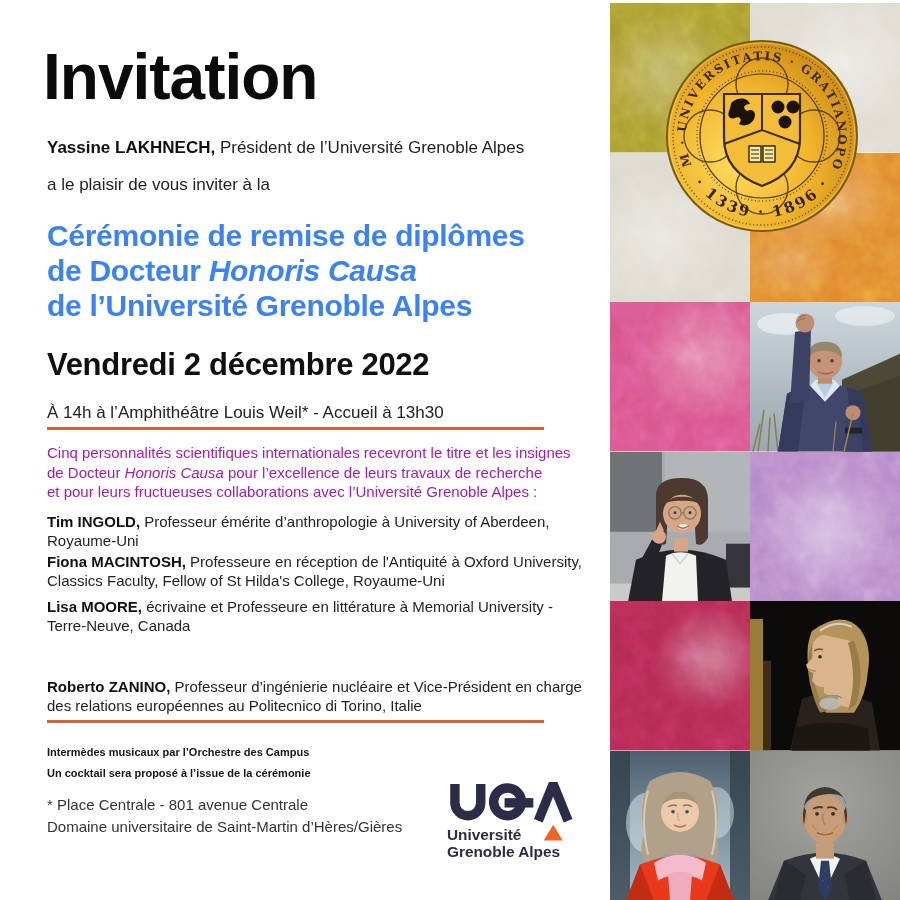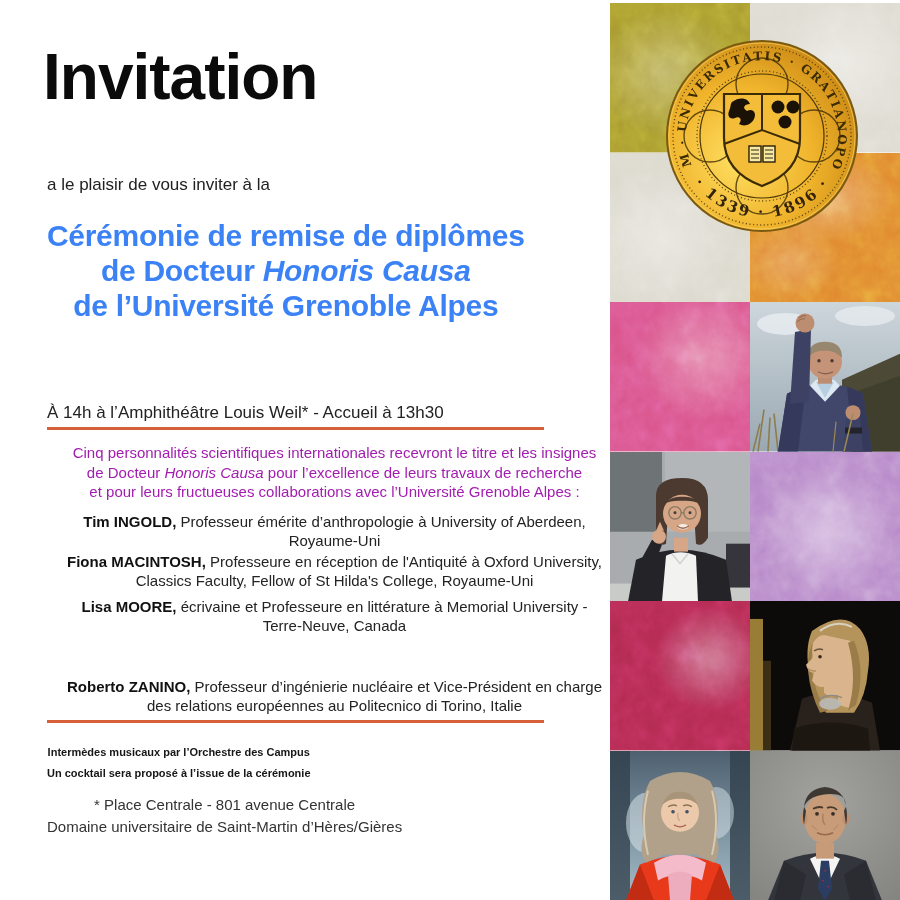--- a/index.html
+++ b/index.html
@@ -1,18 +1,18 @@
 <!DOCTYPE html>
 <html><head>
 <meta charset="utf-8">
 <style>
   html,body{margin:0;padding:0;width:900px;height:900px;background:#ffffff;
     font-family:"Liberation Sans",sans-serif;color:#1c1c1c;overflow:hidden;}
   .canvas{position:absolute;inset:0;width:900px;height:900px;background:#fff;}
-  .abs{position:absolute;left:47px;margin:0;text-align:center;}
+  .abs{position:absolute;left:47px;margin:0;}
   
   .title{top:40px;left:43px;font-size:64px;font-weight:700;letter-spacing:-1px;color:#0b0b0b;}
   .intro1{top:138px;font-size:17px;color:#222;}
   .intro1 b{font-weight:700;color:#111;}
   .intro2{top:175px;font-size:17px;color:#222;}
   .event-title{top:218px;font-size:30px;line-height:35px;font-weight:700;
     color:#3b82f6;letter-spacing:-0.3px;}
   .event-date{top:347px;font-size:31px;font-weight:700;color:#101010;letter-spacing:-0.3px;}
   .event-details{top:391px;font-size:17px;color:#222;margin-top:12px;}
   .rule{position:absolute;left:47px;width:497px;height:3px;background:#d5603a;border:0;margin:0;}
@@ -72,25 +72,27 @@
     <stop offset="0%" stop-color="#a2a29e"></stop>
         <stop offset="100%" stop-color="#848480"></stop>
   </radialGradient>
 </defs>
 </svg>
 
 <div class="canvas">
 
   <h1 class="abs title">Invitation</h1>
 
+  <p class="abs intro1"><b>Yassine LAKHNECH,</b><span> Président de l’Université Grenoble Alpes</span></p>
 
   <p class="abs intro2">a le plaisir de vous inviter à la</p>
 
   <h2 class="abs event-title"><span>Cérémonie de remise de diplômes</span><br><span>de Docteur </span><i>Honoris Causa</i><br><span>de l’Université Grenoble Alpes</span></h2>
 
+  <h3 class="abs event-date">Vendredi 2 décembre 2022</h3>
   <p class="abs event-details">À 14h à l’Amphithéâtre Louis Weil* - Accueil à 13h30</p>
 
   <hr class="rule rule1">
 
   <p class="abs bodytext"><span>Cinq personnalités scientifiques internationales recevront le titre et les insignes
 de Docteur </span><i>Honoris Causa</i><span> pour l’excellence de leurs travaux de recherche
 et pour leurs fructueuses collaborations avec l’Université Grenoble Alpes :</span></p>
 
   <p class="abs honoree h0"><b>Tim INGOLD,</b><span> Professeur émérite d’anthropologie à University of Aberdeen,
 Royaume-Uni</span></p>
@@ -101,20 +103,33 @@
   <p class="abs honoree h4"><b>Roberto ZANINO,</b><span> Professeur d’ingénierie nucléaire et Vice-Président en charge
 des relations européennes au Politecnico di Torino, Italie</span></p>
 
   <hr class="rule rule2">
 
   <p class="abs music"><span>Intermèdes musicaux par l’Orchestre des Campus</span><br><span>Un cocktail sera proposé à l’issue de la cérémonie</span></p>
 
   <p class="abs address"><span>* Place Centrale - 801 avenue Centrale</span><br><span>Domaine universitaire de Saint-Martin d’Hères/Gières</span></p>
 
 
+  <div class="logo">
+    <svg viewBox="0 0 135 86">
+      <g stroke="#2a2d45" stroke-width="9.5" fill="none">
+        <path d="M9,2 V21 a13,13 0 0 0 26,0 V2"></path>
+        <circle cx="62" cy="20" r="14"></circle>
+        <path d="M59,21 H88"></path>
+        <path d="M93,39 L108,2 L123,39"></path>
+      </g>
+      <polygon points="108,43 117.5,59 98.5,59" fill="#f0641e"></polygon>
+      <text x="1" y="58" class="logotext">Université</text>
+      <text x="1" y="76" class="logotext">Grenoble Alpes</text>
+    </svg>
+  </div>
 
   <div class="strip">
 
     <div class="cell">
       <svg viewBox="0 0 140 150" preserveAspectRatio="none">
         <rect width="140" height="150" fill="#a89a2f"></rect>
         <ellipse cx="55" cy="70" rx="70" ry="65" fill="url(#glowW)" opacity="0.28"></ellipse>
         <rect width="140" height="150" filter="url(#fabric)" style="mix-blend-mode:overlay" opacity="0.5"></rect>
       </svg>
     </div>

